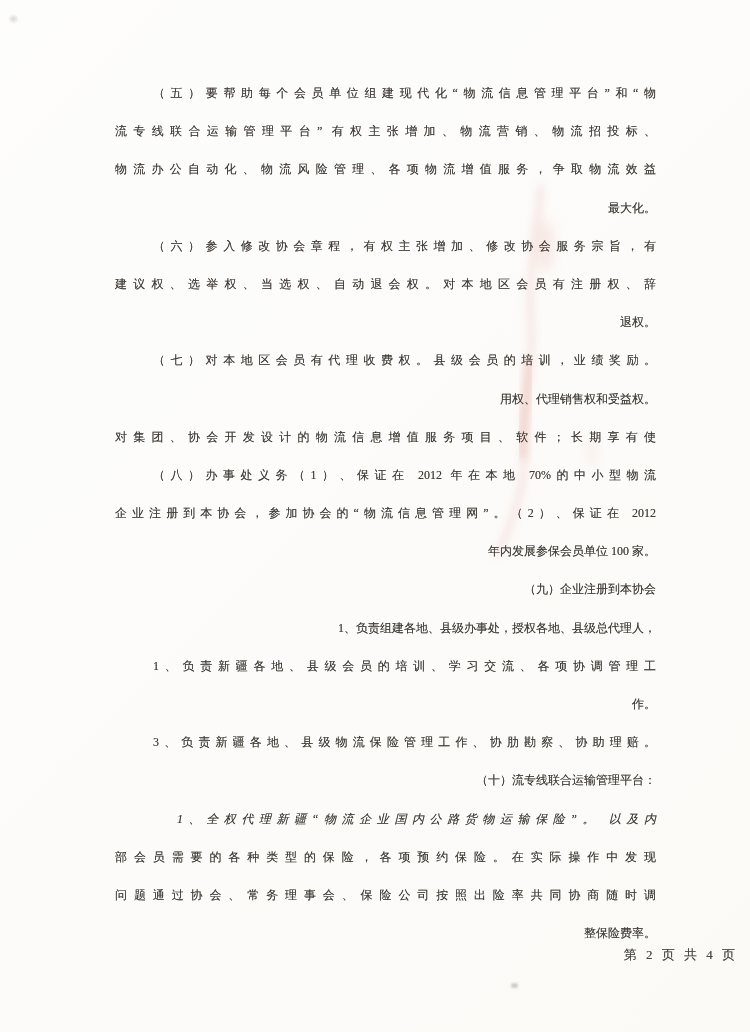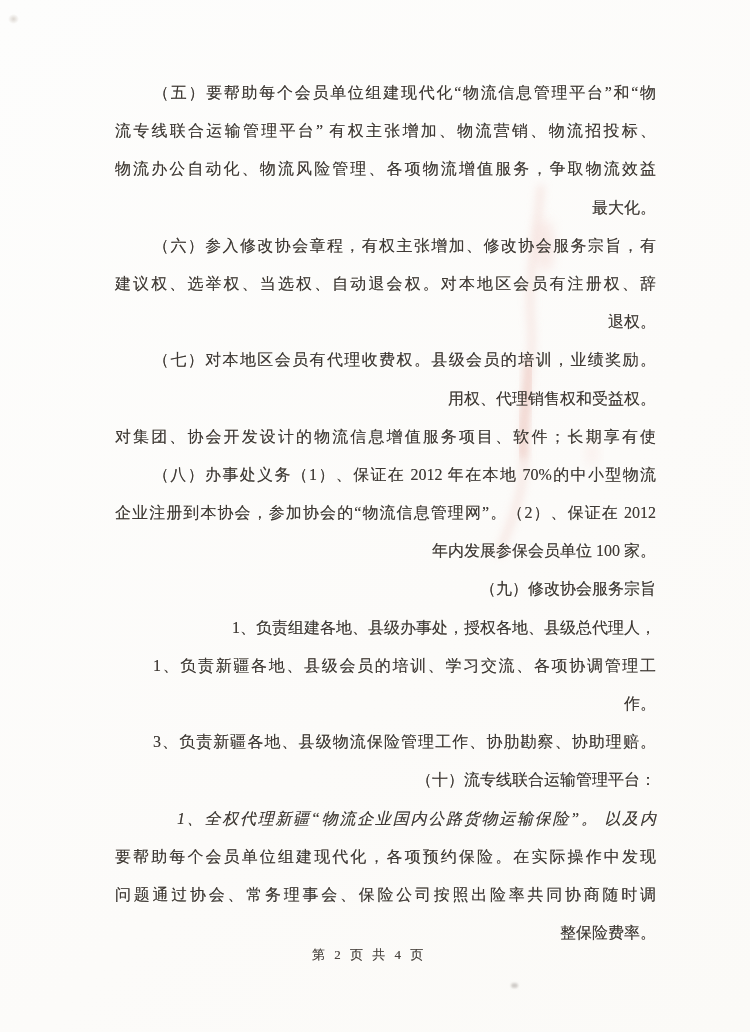--- a/index.html
+++ b/index.html
@@ -10,42 +10,42 @@
   }
   .page {
     position: relative;
     width: 750px; height: 1032px;
     background: linear-gradient(135deg, #fdfdfc 0%, #fcfbf9 60%, #fbfaf7 100%);
     overflow: hidden;
   }
   .textblock {
     position: absolute;
     left: 115px; top: 74px; width: 541px;
-    font-size: 16px;
+    font-size: 12px;
     color: #3f3a35;
     text-shadow: 0 0 0.6px rgba(62, 56, 50, 0.55);
   }
   .line {
     height: 38.2px;
     line-height: 38.2px;
     white-space: pre;
     text-align: right;
   }
   .line.fill {
     white-space: normal;
     text-align: justify;
     text-align-last: justify;
   }
   .indent2 { text-indent: 38px; }
   .indent3 { text-indent: 62px; font-style: italic; }
   .footer {
     position: absolute;
     left: 0; right: 12px; top: 945px;
     height: 20px; line-height: 20px;
-    text-align: center;
+    text-align: right;
     font-size: 13px;
     letter-spacing: 3px;
     color: #4a4540;
     text-shadow: 0 0 0.5px rgba(70, 64, 58, 0.5);
   }
   .artifacts {
     position: absolute; left: 0; top: 0;
     width: 750px; height: 1032px;
     pointer-events: none;
   }
@@ -93,26 +93,26 @@
     <div class="line">最大化。</div>
     <div class="line fill indent2">（六）参入修改协会章程，有权主张增加、修改协会服务宗旨，有</div>
     <div class="line fill">建议权、选举权、当选权、自动退会权。对本地区会员有注册权、辞</div>
     <div class="line">退权。</div>
     <div class="line fill indent2">（七）对本地区会员有代理收费权。县级会员的培训，业绩奖励。</div>
     <div class="line">用权、代理销售权和受益权。</div>
     <div class="line fill">对集团、协会开发设计的物流信息增值服务项目、软件；长期享有使</div>
     <div class="line fill indent2">（八）办事处义务（1）、保证在 2012 年在本地 70%的中小型物流</div>
     <div class="line fill">企业注册到本协会，参加协会的“物流信息管理网”。（2）、保证在 2012</div>
     <div class="line">年内发展参保会员单位 100 家。</div>
-    <div class="line indent2">（九）修改协会服务宗旨</div>
+    <div class="line indent2">（九）企业注册到本协会</div>
     <div class="line indent2">1、负责组建各地、县级办事处，授权各地、县级总代理人，</div>
     <div class="line fill indent2">1、负责新疆各地、县级会员的培训、学习交流、各项协调管理工</div>
     <div class="line">作。</div>
     <div class="line fill indent2">3、负责新疆各地、县级物流保险管理工作、协肋勘察、协助理赔。</div>
     <div class="line indent2">（十）流专线联合运输管理平台：</div>
     <div class="line fill indent3">1、全权代理新疆“物流企业国内公路货物运输保险”。 以及内</div>
-    <div class="line fill">要帮助每个会员单位组建现代化，各项预约保险。在实际操作中发现</div>
+    <div class="line fill">部会员需要的各种类型的保险，各项预约保险。在实际操作中发现</div>
     <div class="line fill">问题通过协会、常务理事会、保险公司按照出险率共同协商随时调</div>
     <div class="line">整保险费率。</div>
   </main>
 
   <div class="footer">第 2 页 共 4 页</div>
 </div>
 
 </body></html>

